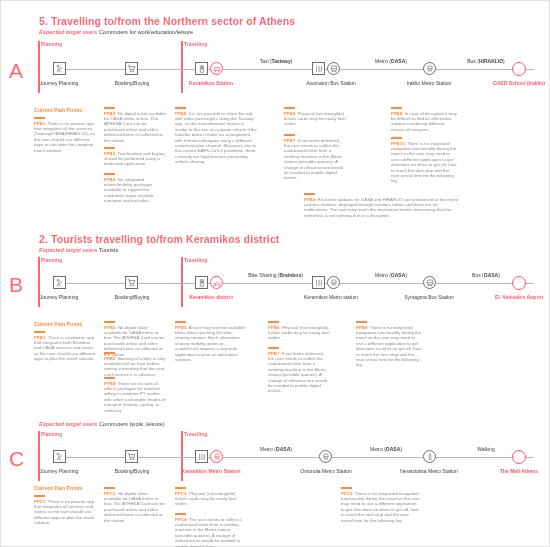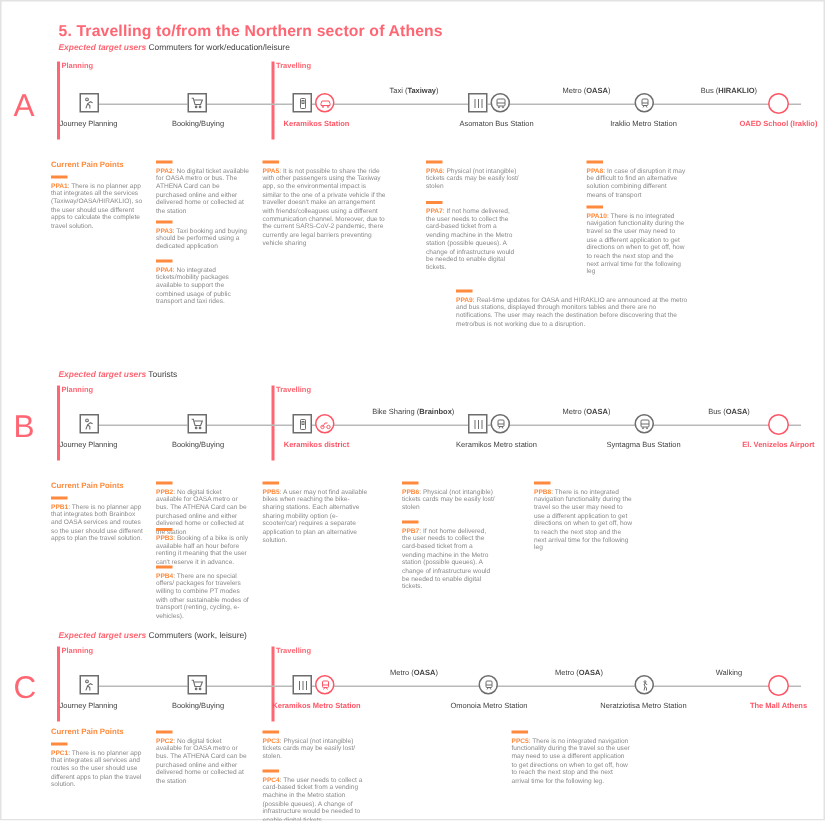--- a/index.html
+++ b/index.html
@@ -123,20 +123,21 @@
     <div class="pp" style="left:103px;top:166px;width:62px;"><span class="bar"></span><b>PPA4</b>: <span>No integrated tickets/mobility packages available to support the combined usage of public transport and taxi rides.</span></div>
     <div class="pp" style="left:174px;top:100px;width:82px;"><span class="bar"></span><b>PPA5</b>: <span>It is not possible to share the ride with other passengers using the Taxiway app, so the environmental impact is similar to the one of a private vehicle if the traveller doesn't make an arrangement with friends/colleagues using a different communication channel. Moreover, due to the current SARS-CoV-2 pandemic, there currently are legal barriers preventing vehicle sharing</span></div>
     <div class="pp" style="left:283px;top:100px;width:62px;"><span class="bar"></span><b>PPA6</b>: <span>Physical (not intangible) tickets cards may be easily lost/ stolen</span></div>
     <div class="pp" style="left:283px;top:127px;width:62px;"><span class="bar"></span><b>PPA7</b>: <span>If not home delivered, the user needs to collect the card-based ticket from a vending machine in the Metro station (possible queues). A change of infrastructure would be needed to enable digital tickets.</span></div>
     <div class="pp" style="left:390px;top:100px;width:66px;"><span class="bar"></span><b>PPA8</b>: <span>In case of disruption it may be difficult to find an alternative solution combining different means of transport</span></div>
     <div class="pp" style="left:390px;top:130px;width:66px;"><span class="bar"></span><b>PPA10</b>: <span>There is no integrated navigation functionality during the travel so the user may need to use a different application to get directions on when to get off, how to reach the next stop and the next arrival time for the following leg</span></div>
     <div class="pp" style="left:303px;top:186px;width:155px;"><span class="bar"></span><b>PPA9</b>: <span>Real-time updates for OASA and HIRAKLIO are announced at the metro and bus stations, displayed through monitors tables and there are no notifications. The user may reach the destination before discovering that the metro/bus is not working due to a disruption.</span></div>
   </div>
 
   <div class="section s2">
+    <div class="sec-title">2. Tourists travelling to/from Keramikos district</div>
     <div class="sec-sub"><i>Expected target users</i> <span>Tourists</span></div>
     <div class="big-letter" style="left:8px;top:48px;">B</div>
 
     <div class="phase-bar" style="left:37px;top:32px;height:50px;"></div>
     <div class="phase-lab" style="left:40px;top:32px;">Planning</div>
     <div class="phase-bar" style="left:180px;top:32px;height:50px;"></div>
     <div class="phase-lab" style="left:183px;top:32px;">Travelling</div>
 
     <div class="track" style="left:58px;top:58px;width:475px;"></div>
 

